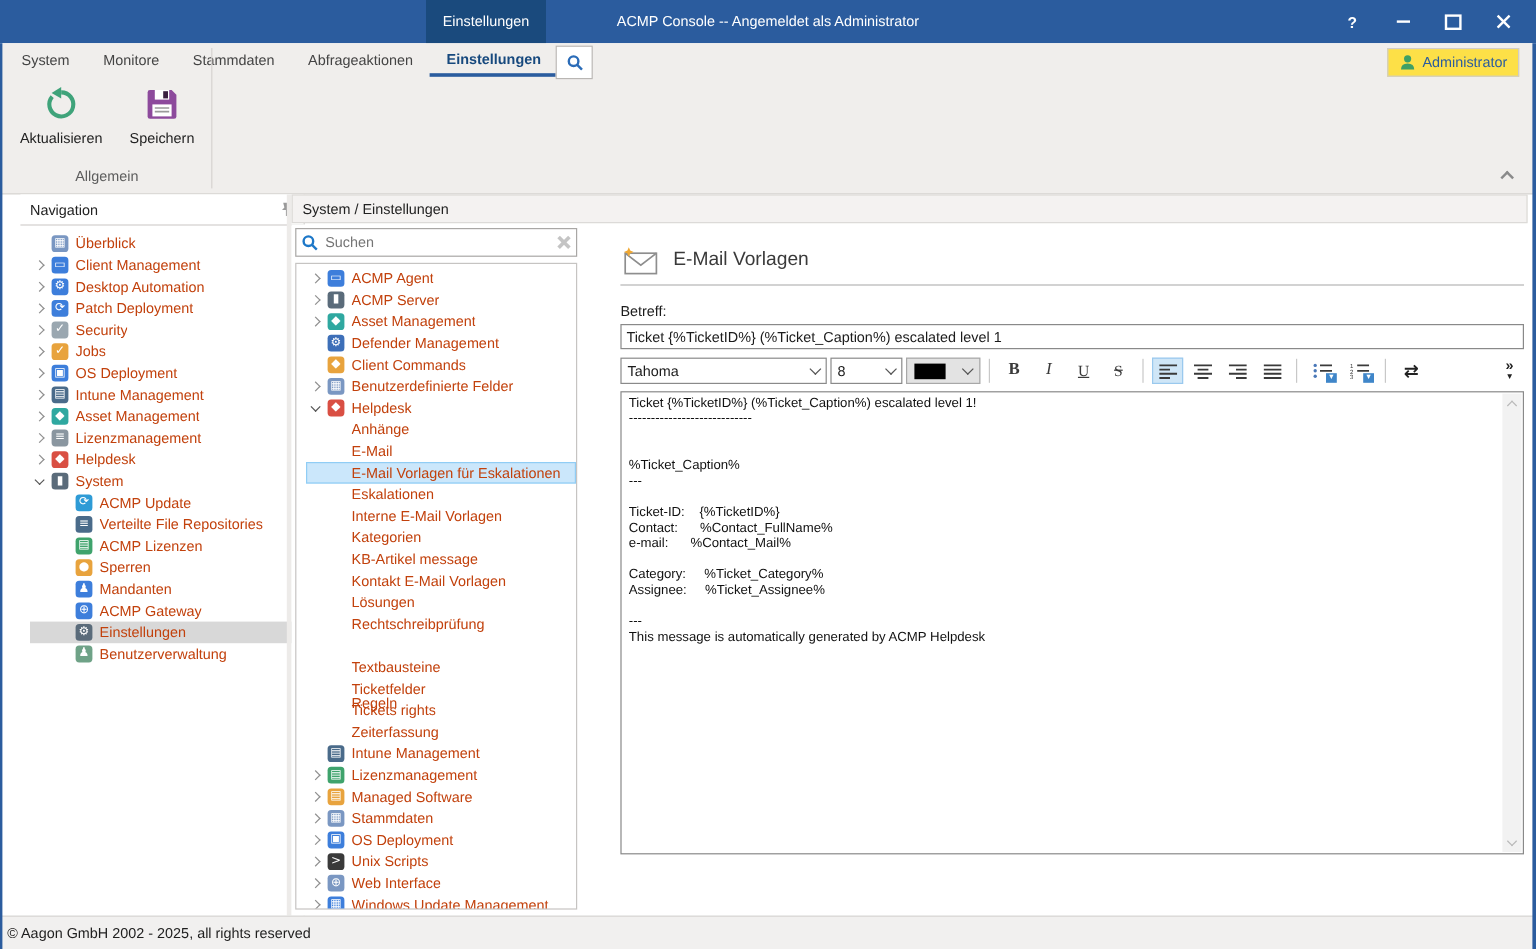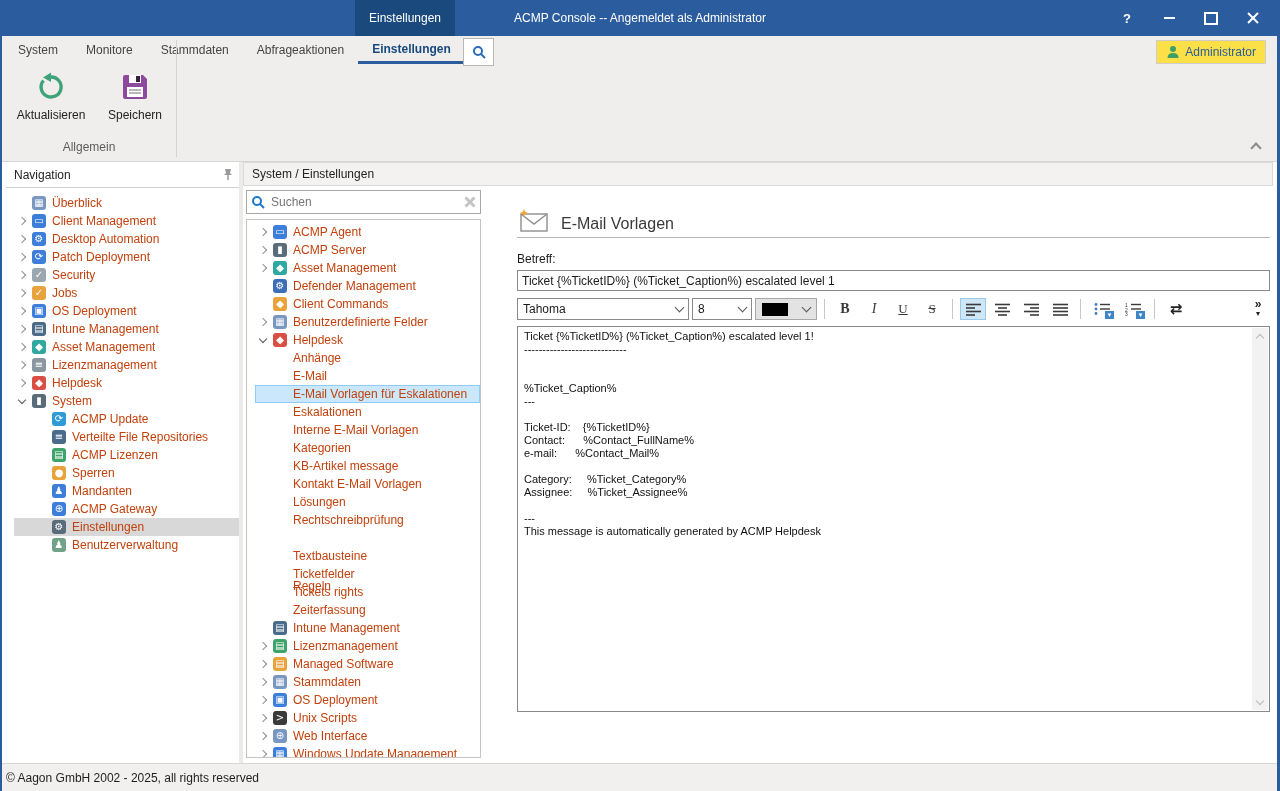--- a/index.html
+++ b/index.html
@@ -32,21 +32,21 @@
   .group-label{position:absolute;left:26px;top:104px;width:126px;text-align:center;color:#5c5c5c;}
   .ribbon-sep{position:absolute;left:176px;top:4px;bottom:4px;width:1px;background:#d6d3d0;}
   .ribbon-collapse{position:absolute;right:16px;top:104px;width:16px;height:12px;display:flex;align-items:center;justify-content:center;}
   .chevup{width:6px;height:6px;border-left:2px solid #8a8a8a;border-top:2px solid #8a8a8a;transform:rotate(45deg);margin-top:3px;}
 
   
   .edge-l{position:absolute;left:0;top:36px;bottom:0;width:2px;background:#2b5c9e;}
   .edge-r{position:absolute;right:0;top:36px;bottom:0;width:3px;background:#2b5c9e;}
 
   
-  .nav-panel{position:absolute;left:6px;top:162px;width:236px;bottom:28px;background:#fff;border-right:1px solid #cbc9c7;}
+  .nav-panel{position:absolute;left:17px;top:162px;width:236px;bottom:28px;background:#fff;border-right:1px solid #cbc9c7;}
   .panel-header{height:25px;border-bottom:1px solid #d2d0ce;display:flex;align-items:center;
                 justify-content:space-between;padding:0 8px;color:#222;}
   .splitter{position:absolute;left:239px;top:162px;width:4px;bottom:28px;background:#edebe9;}
 
   
   .crumb{position:absolute;left:243px;top:162px;width:1030px;height:24px;background:#f4f2f1;
          border:1px solid #dcdad8;box-sizing:border-box;display:flex;align-items:center;padding:0 8px;color:#222;}
 
   
   .mid-panel{position:absolute;left:243px;top:187px;width:241px;bottom:28px;background:#fff;}
@@ -64,21 +64,21 @@
   .chev::before{content:"";width:5px;height:5px;border-right:1.6px solid #8f8f8f;border-bottom:1.6px solid #8f8f8f;
                 transform:rotate(-45deg);margin-left:-2px;}
   .chev.down::before{transform:rotate(45deg);margin-top:-3px;border-color:#555;}
   .chev.hide::before{display:none;}
   .ticon{width:14px;height:14px;border-radius:3px;color:#fff;font-size:10px;line-height:14px;text-align:center;
          margin-right:6px;flex:none;display:inline-block;font-family:"DejaVu Sans",sans-serif;}
   .nav-tree{padding-top:6px;}
 
   
   .detail{position:absolute;left:484px;top:187px;right:3px;bottom:28px;background:#fff;padding:14px 7px 0 33px;box-sizing:border-box;}
-  .d-head{display:flex;align-items:flex-end;gap:12px;height:32px;}
+  .d-head{display:flex;align-items:center;gap:12px;height:32px;}
   .d-title{font-size:16px;color:#3a3a3a;}
   .d-rule{border:none;border-top:1px solid #b5b5b5;margin:4px 0 10px 0;}
   .combo{width:300px;height:20px;border:1px solid #8a8a8a;background:linear-gradient(#f4f4f4,#e2e2e2);
          display:flex;align-items:center;justify-content:space-between;padding:0 6px;box-sizing:border-box;}
   .combo .cv{font-size:12px;color:#1b1b1b;}
   .dchev{width:6px;height:6px;border-right:1.5px solid #555;border-bottom:1.5px solid #555;transform:rotate(45deg);margin-top:-3px;flex:none;}
   .field-label{margin:14px 0 4px 0;color:#1b1b1b;}
   .subject{width:100%;height:21px;border:1px solid #898989;font-size:12px;padding:1px 4px;box-sizing:border-box;font-family:inherit;color:#1b1b1b;}
 
   

